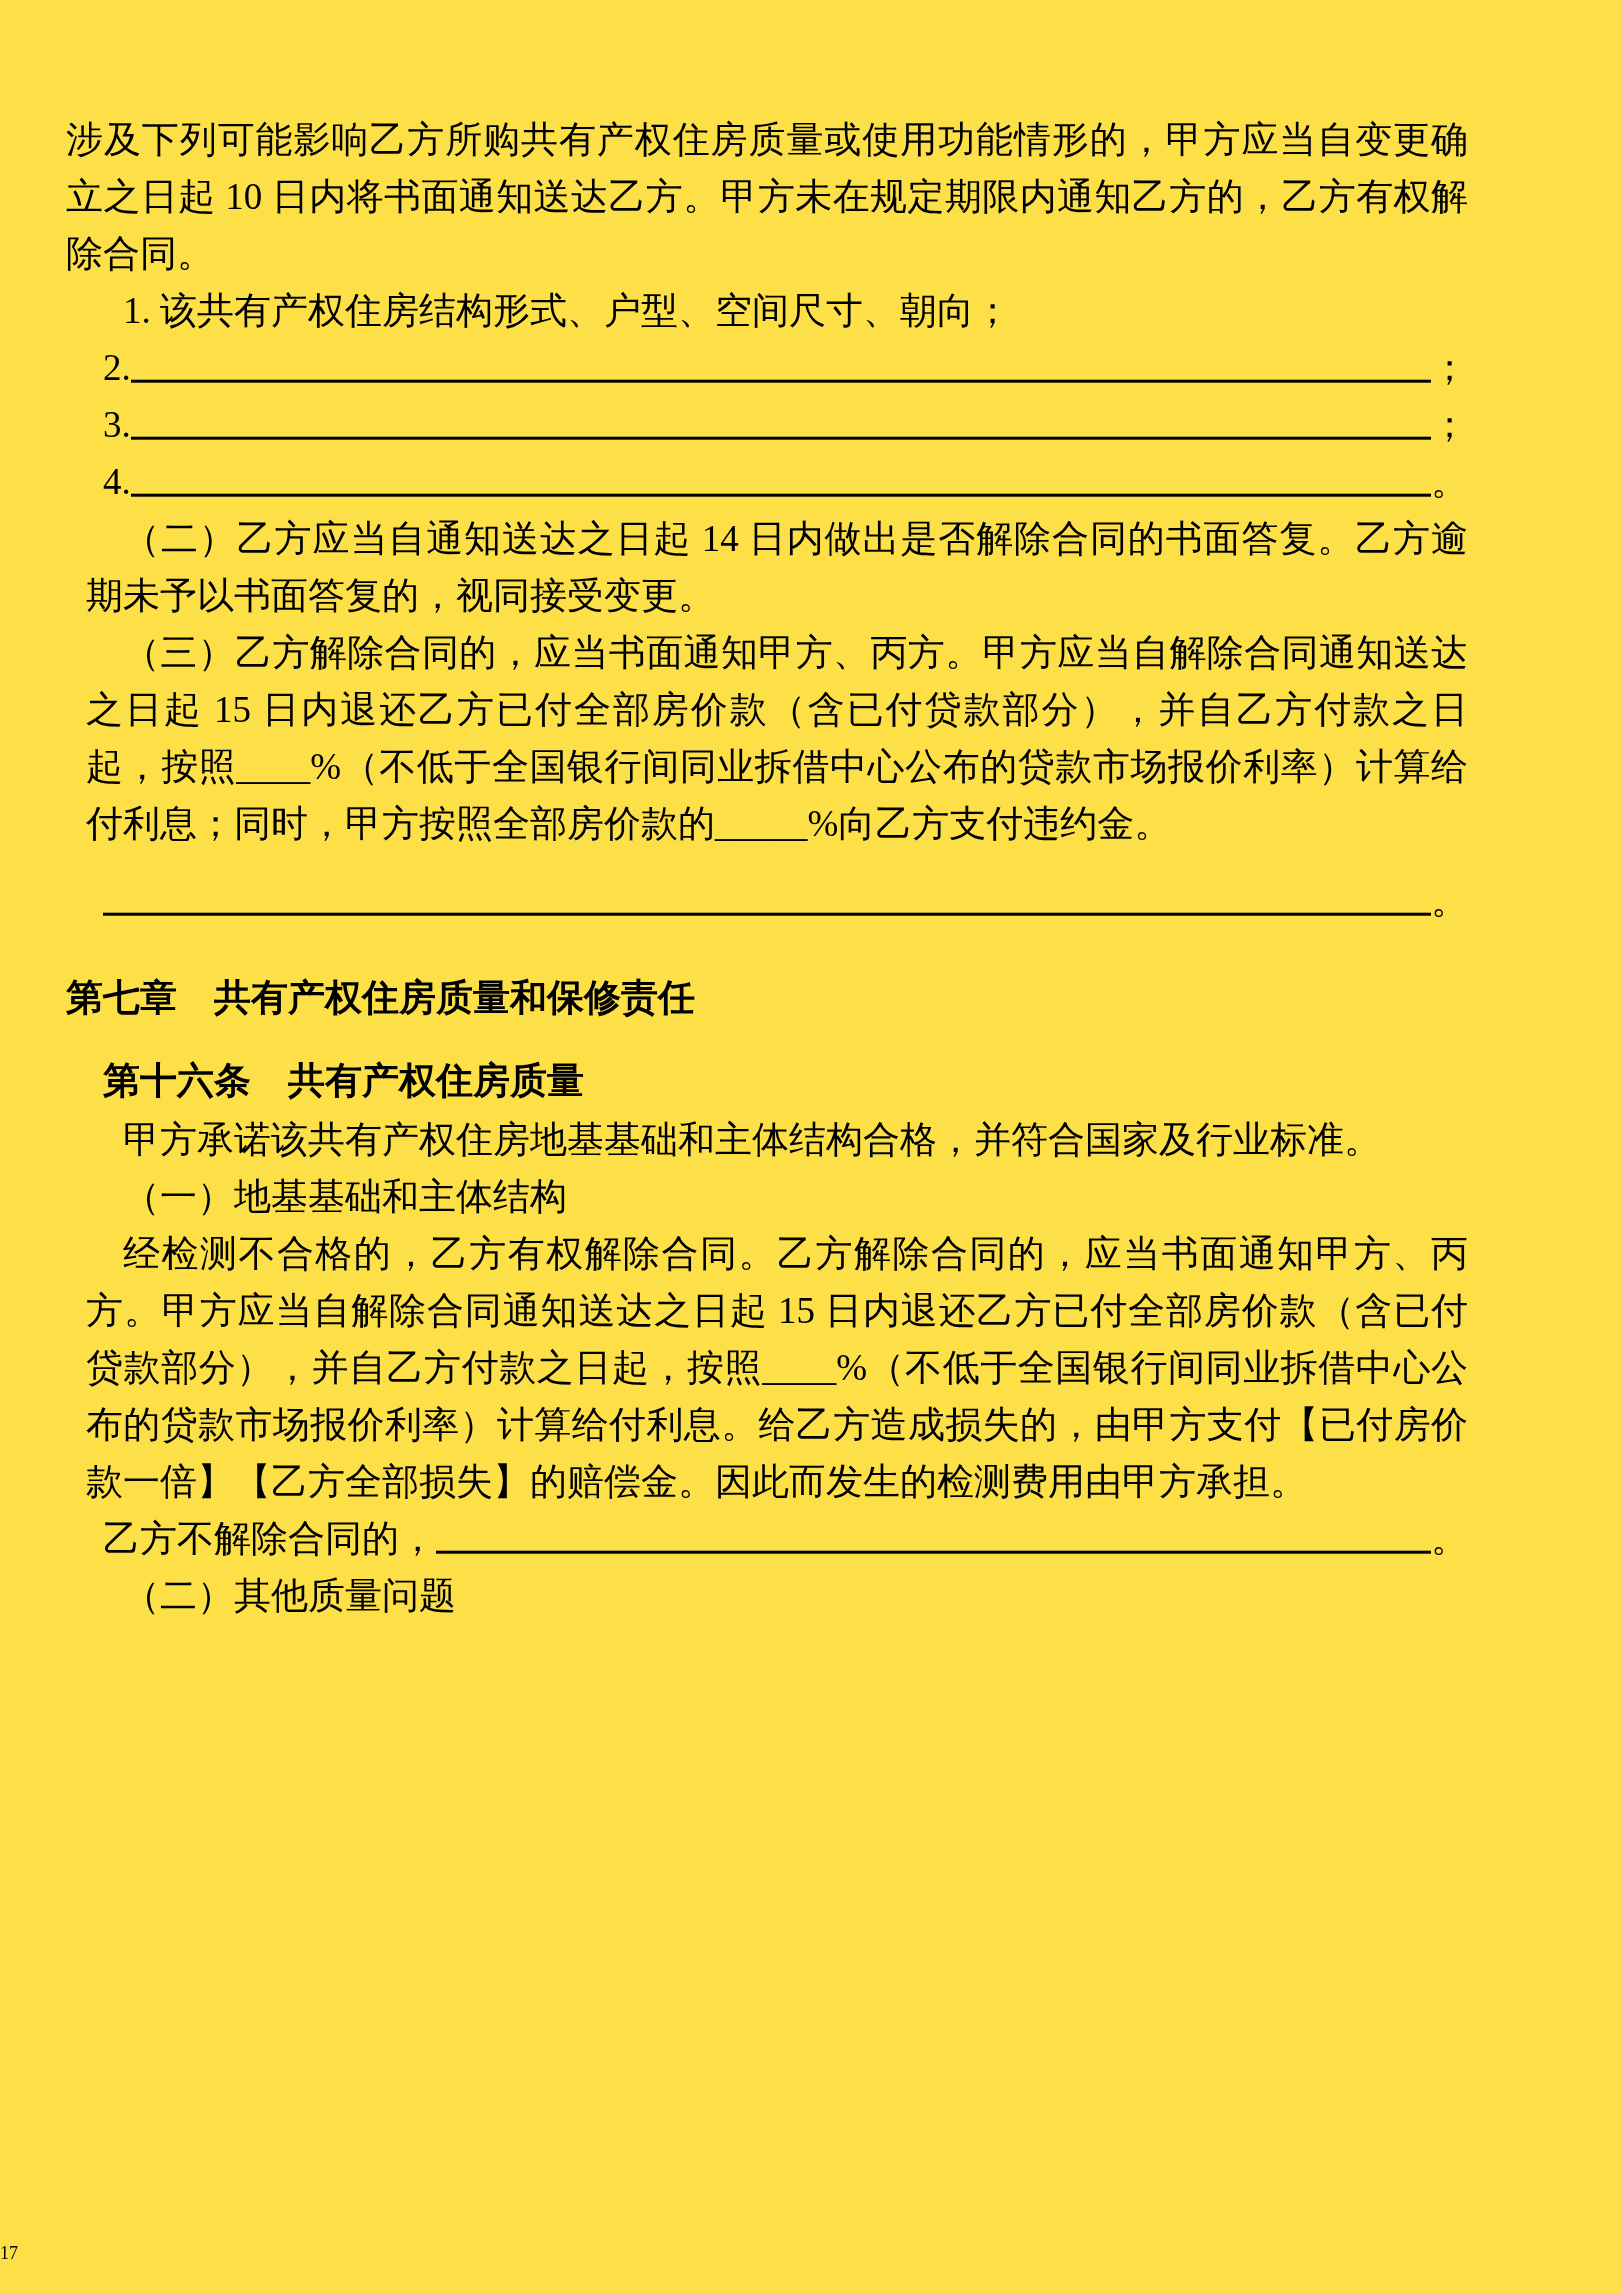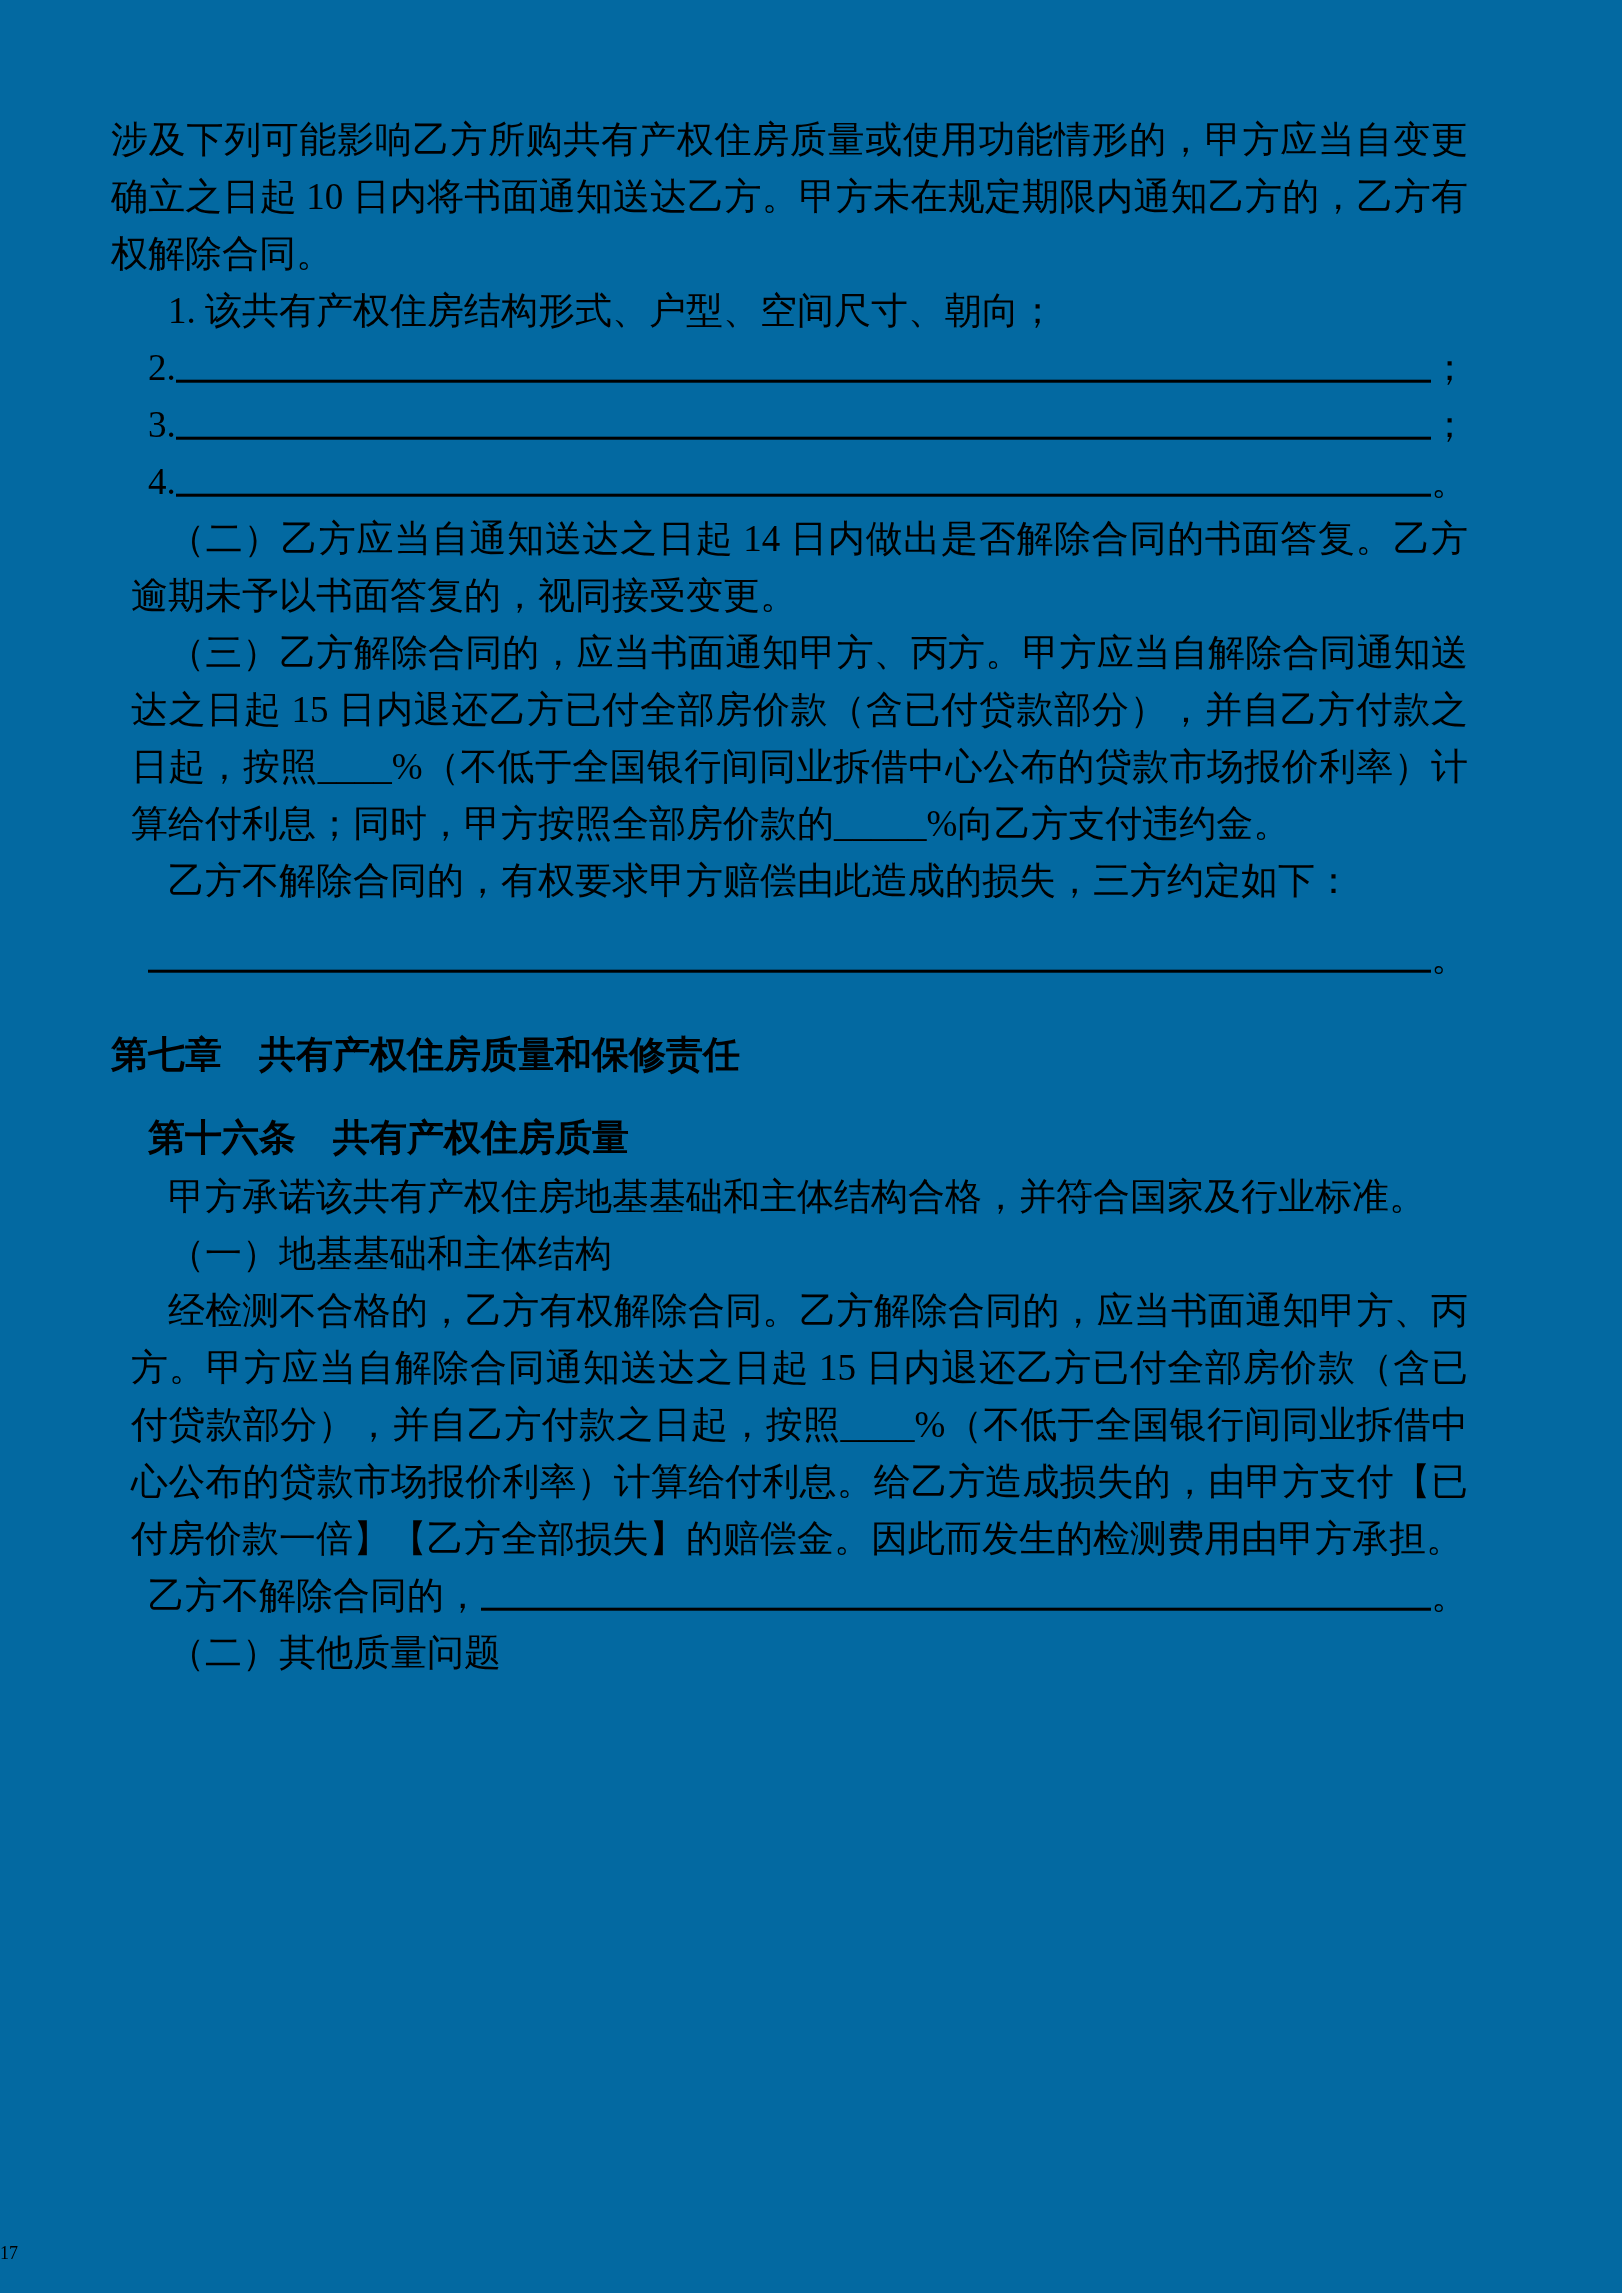--- a/index.html
+++ b/index.html
@@ -1,22 +1,22 @@
 <!DOCTYPE html>
 <html style="font-size:14.5px"><head>
 <meta charset="utf-8">
 <style>
   * { margin: 0; padding: 0; box-sizing: border-box; }
   html, body { background: #ffffff; }
   .page {
     position: relative;
     width: 1623px;
     height: 2294px;
-    background: #0369a1;
-    padding: 111px 155px 0 111px;
+    background: #fde047;
+    padding: 111px 155px 0 66px;
     font-family: "Liberation Serif", "DejaVu Serif", serif;
     font-size: 37px;
     line-height: 57px;
     color: #000000;
     overflow: hidden;
   }
   .para {
     text-align: justify;
     text-justify: inter-character;
   }
@@ -84,21 +84,20 @@
   <div class="fill-row pad">
     <span>4.</span>
     <span class="fill-line"></span>
     <span>。</span>
   </div>
 
   <p class="para indent">（二）乙方应当自通知送达之日起 14 日内做出是否解除合同的书面答复。乙方逾期未予以书面答复的，视同接受变更。</p>
 
   <p class="para indent"><span>（三）乙方解除合同的，应当书面通知甲方、丙方。甲方应当自解除合同通知送达之日起 15 日内退还乙方已付全部房价款（含已付贷款部分），并自乙方付款之日起，按照</span><span class="blank-text">____</span><span>%（不低于全国银行间同业拆借中心公布的贷款市场报价利率）计算给付利息；同时，甲方按照全部房价款的</span><span class="blank-text">_____</span><span>%向乙方支付违约金。</span></p>
 
-  <p class="para indent">乙方不解除合同的，有权要求甲方赔偿由此造成的损失，三方约定如下：</p>
 
   <div class="fill-row pad final-blank">
     <span class="fill-line"></span>
     <span>。</span>
   </div>
 
   <h1 class="chapter-heading">第七章　共有产权住房质量和保修责任</h1>
 
   <h2 class="section-heading">第十六条　共有产权住房质量</h2>
 

